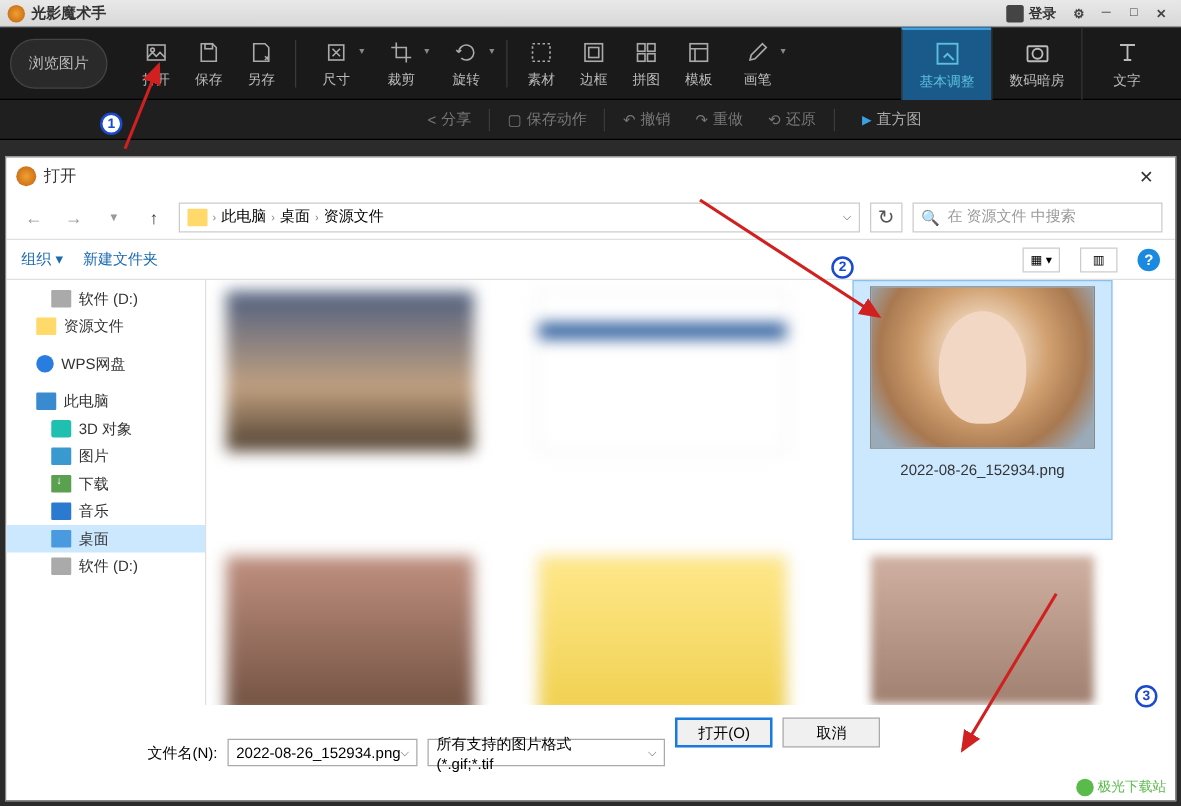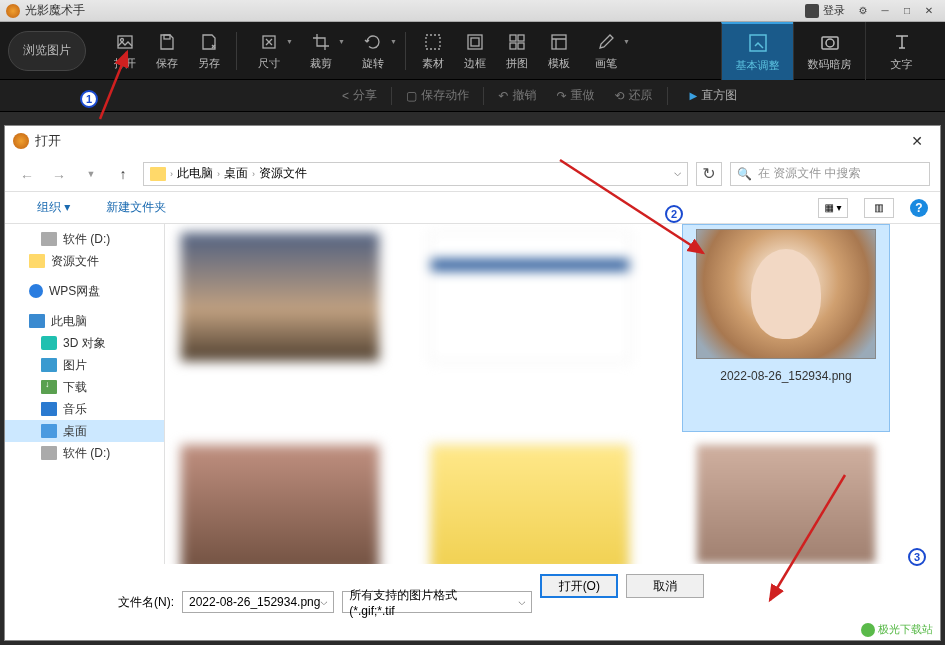--- a/index.html
+++ b/index.html
@@ -1,19 +1,19 @@
 <!DOCTYPE html>
 <html><head>
   <meta charset="utf-8">
   <style>
     * { margin: 0; padding: 0; box-sizing: border-box; font-family: "Microsoft YaHei", sans-serif; }
     body { width: 945px; height: 645px; background: #2b2b2b; overflow: hidden; position: relative; }
     
     
-    .titlebar { height: 22px; background: linear-gradient(#e8e8e8, #d8d8d8); display: flex; align-items: center; padding: 0 6px; font-size: 12px; color: #333; border-bottom: 1px solid #aaa; }
+    .titlebar { height: 22px; background: linear-gradient(#e8e8e8, #d8d8d8); display: flex; align-items: center; padding: 0 6px; font-size: 12px; color: #333; border-bottom: 1px solid #aaa; font-weight: bold; }
     .titlebar .app-icon { width: 14px; height: 14px; border-radius: 50%; background: radial-gradient(#f0a030, #c06010); margin-right: 5px; }
     .titlebar .spacer { flex: 1; }
     .titlebar .login { display: flex; align-items: center; gap: 4px; font-size: 11px; }
     .titlebar .login-icon { width: 14px; height: 14px; background: #444; border-radius: 2px; }
     .titlebar .win-btns { display: flex; gap: 2px; margin-left: 8px; }
     .titlebar .win-btn { width: 20px; height: 14px; display: flex; align-items: center; justify-content: center; font-size: 10px; color: #444; }
     
     
     .toolbar-dark { height: 58px; background: #1a1a1a; display: flex; align-items: center; padding: 0 8px; border-bottom: 1px solid #000; }
     .browse-btn { width: 78px; height: 40px; border: 1px solid #444; border-radius: 20px; background: #2a2a2a; color: #bbb; font-size: 12px; display: flex; align-items: center; justify-content: center; margin-right: 18px; }
@@ -46,21 +46,21 @@
     .nav-arrow { width: 24px; height: 24px; display: flex; align-items: center; justify-content: center; color: #999; font-size: 14px; }
     .nav-arrow.enabled { color: #333; }
     .breadcrumb { flex: 1; height: 24px; border: 1px solid #ccc; display: flex; align-items: center; padding: 0 6px; font-size: 12px; gap: 4px; }
     .bc-folder { width: 16px; height: 14px; background: #ffd96a; border-radius: 1px; }
     .bc-sep { color: #888; font-size: 9px; }
     .bc-dd { margin-left: auto; color: #666; font-size: 9px; }
     .refresh-btn { width: 26px; height: 24px; border: 1px solid #ccc; display: flex; align-items: center; justify-content: center; color: #555; }
     .search-box { width: 200px; height: 24px; border: 1px solid #ccc; display: flex; align-items: center; padding: 0 6px; font-size: 12px; color: #999; gap: 6px; }
     
     .dlg-toolbar { height: 32px; display: flex; align-items: center; padding: 0 12px; font-size: 12px; gap: 16px; border-bottom: 1px solid #e0e0e0; }
-    .dlg-tool-link { color: #1a6ab0; margin-left: 20px; }
+    .dlg-tool-link { color: #1a6ab0; }
     .dlg-tool-spacer { flex: 1; }
     .view-btn { width: 30px; height: 20px; border: 1px solid #ccc; display: flex; align-items: center; justify-content: center; font-size: 10px; }
     .help-btn { width: 18px; height: 18px; border-radius: 50%; background: #1a8ae0; color: #fff; display: flex; align-items: center; justify-content: center; font-size: 12px; font-weight: bold; }
     
     .dlg-body { flex: 1; display: flex; overflow: hidden; }
     .tree { width: 160px; border-right: 1px solid #e0e0e0; padding: 4px 0; overflow-y: auto; font-size: 12px; }
     .tree-item { height: 22px; display: flex; align-items: center; padding: 0 8px 0 24px; gap: 6px; color: #333; }
     .tree-item.indent { padding-left: 36px; }
     .tree-item.selected { background: #cce8ff; }
     .tree-icon { width: 16px; height: 14px; flex-shrink: 0; }

